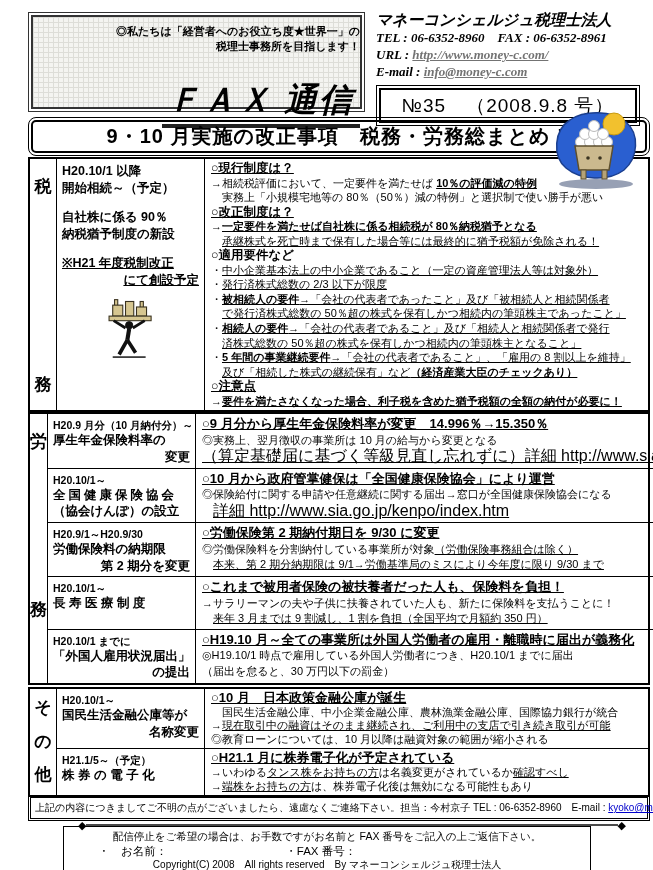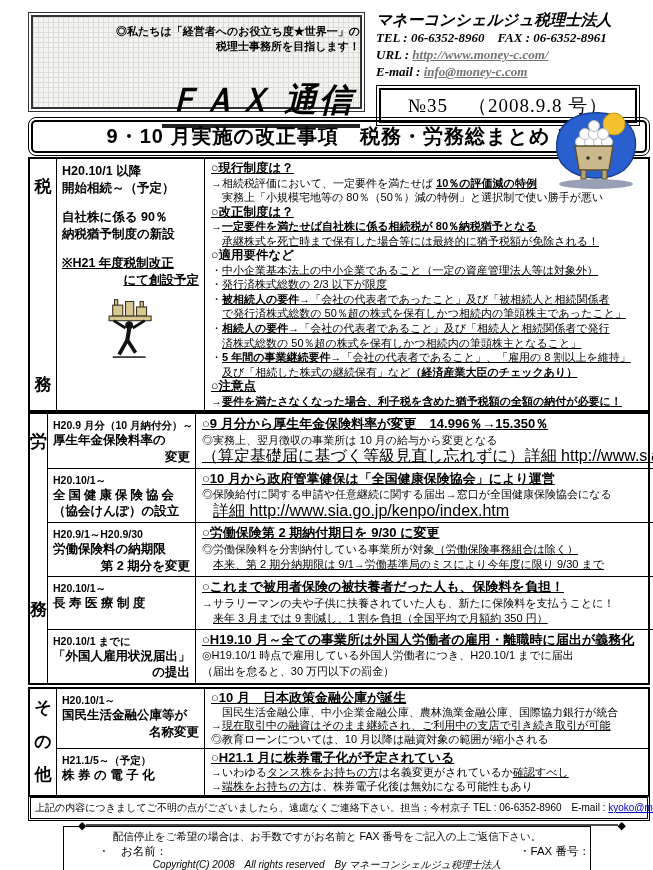--- a/index.html
+++ b/index.html
@@ -17,21 +17,21 @@
     background-size:5px 5px; }
   .tagline { font-size:11px; font-weight:bold; line-height:15px; margin-top:7px; }
   .logo-text { display:inline-block; font-size:33px; font-weight:bold; font-style:italic;
     letter-spacing:2px; margin-top:24px; border-bottom:4px solid #222; padding:0 6px 1px; }
 
   .header-right { position:absolute; left:376px; top:10px; width:274px; }
   .company { font-family:"Liberation Serif",serif; font-style:italic; font-weight:bold; font-size:15.5px; line-height:19px; }
   .hline { font-family:"Liberation Serif",serif; font-style:italic; font-weight:bold; font-size:13px; line-height:17px; white-space:nowrap; }
   .hline a { color:#737373; }
   .issue-box { margin-top:5px; border:1px solid #000; padding:2px; width:264px; }
-  .issue-inner { border:2px solid #000; text-align:center; font-family:Liberation Serif, serif;
+  .issue-inner { border:2px solid #000; text-align:center; font-family:Liberation Sans, sans-serif;
     font-size:19px; padding:3px 0 2px; letter-spacing:1px; }
 
   
   .title-bar { position:absolute; left:28px; top:117px; width:622px; height:39px;
     border:1px solid #000; border-radius:8px; padding:2px; }
   .title-inner { width:100%; height:100%; border:2px solid #000; border-radius:5px;
     display:flex; align-items:center; justify-content:center;
     font-size:20px; font-weight:bold; letter-spacing:1px; }
   .mascot { position:absolute; left:546px; top:106px; width:96px; height:84px; z-index:6; }
 
@@ -73,23 +73,23 @@
   .contact-inner { border:1px solid #000; padding:3px 4px; font-size:10px;
     text-align:center; white-space:nowrap; }
   .contact-inner a { color:#0000cc; }
   .divider { position:absolute; left:78px; top:820px; width:548px; height:10px;
     display:flex; align-items:center; }
   .dline { flex:1; height:2.5px; background:#4a4a4a; }
   .dend { font-size:11px; line-height:10px; color:#000; }
   .unsub-box { position:absolute; left:63px; top:826px; width:528px;
     border:1px solid #000; padding:3px 0 2px; }
   .unsub-l1 { text-align:center; font-size:10.5px; line-height:13px; }
-  .unsub-l2 { display:flex; font-size:11.5px; line-height:15px; padding-left:34px; margin-top:1px;justify-content:space-between; }
+  .unsub-l2 { display:flex; font-size:11.5px; line-height:15px; padding-left:34px; margin-top:1px; }
   .unsub-fax { margin-left:118px; }
-  .unsub-l3 { text-align:center; font-size:10px; line-height:12px;font-style:italic; }
+  .unsub-l3 { text-align:center; font-size:10px; line-height:12px; }
 </style>
 </head>
 <body>
 
 <div class="page">
 
   <div class="logo-box">
     <div class="logo-inner">
       <div class="tagline">
         <div>◎私たちは「経営者へのお役立ち度★世界一」の</div>

